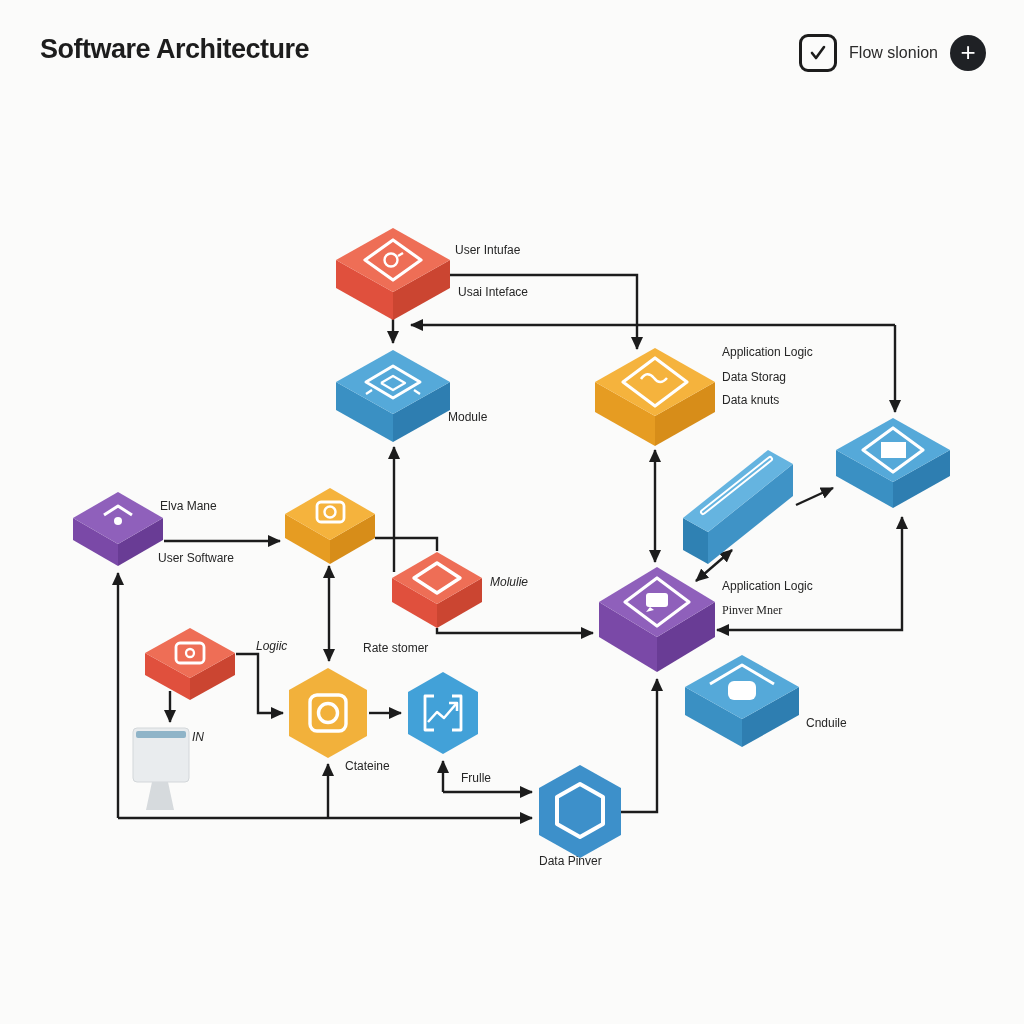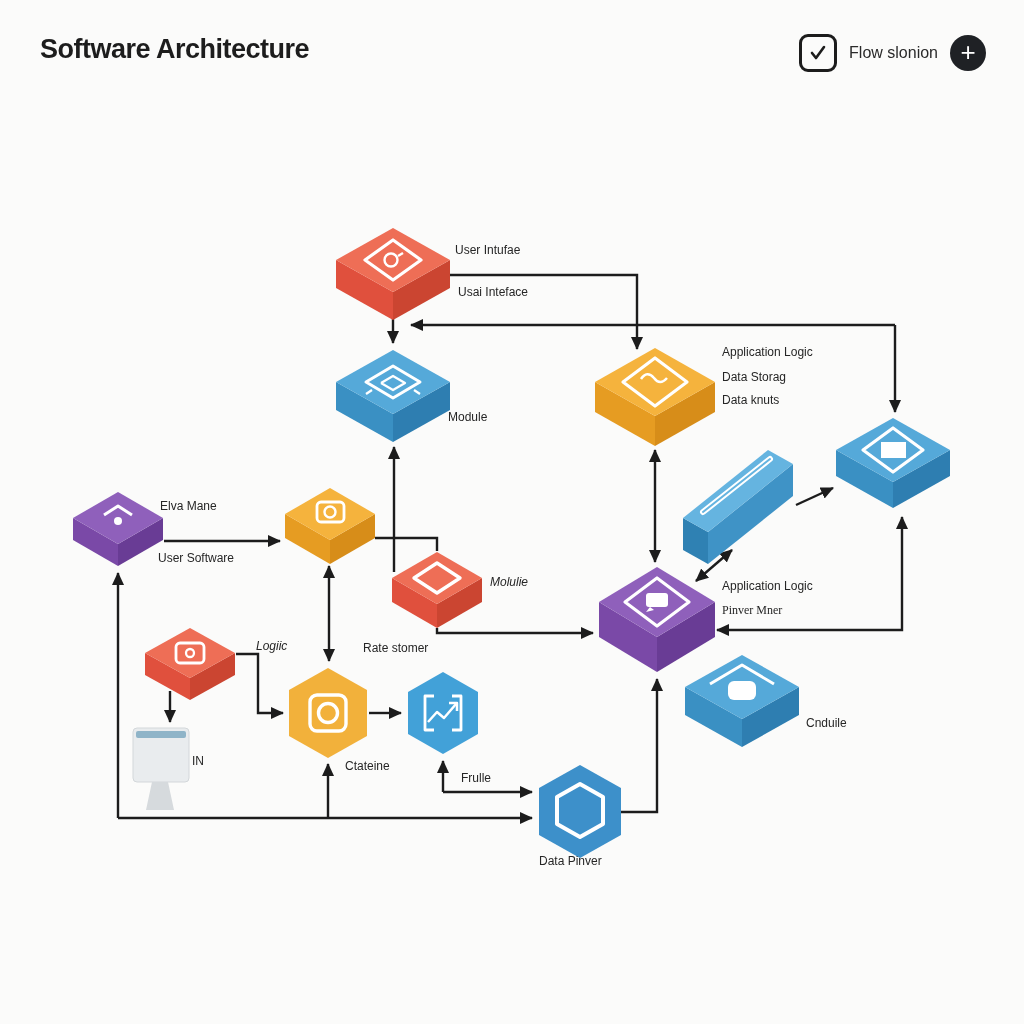--- a/index.html
+++ b/index.html
@@ -235,19 +235,19 @@
 <div class="lbl" style="left:722px;top:345px;">Application Logic</div>
 <div class="lbl" style="left:722px;top:370px;">Data Storag</div>
 <div class="lbl" style="left:722px;top:393px;text-align:center;">Data knuts</div>
 <div class="lbl" style="left:160px;top:499px;">Elva Mane</div>
 <div class="lbl" style="left:158px;top:551px;">User Software</div>
 <div class="lbl" style="left:490px;top:575px;font-style:italic;">Molulie</div>
 <div class="lbl" style="left:722px;top:579px;">Application Logic</div>
 <div class="lbl" style="left:722px;top:603px;font-family:Liberation Serif, serif;">Pinver Mner</div>
 <div class="lbl" style="left:806px;top:716px;">Cnduile</div>
 <div class="lbl" style="left:256px;top:639px;font-style:italic;">Logiic</div>
-<div class="lbl" style="left:192px;top:754px;">IN</div>
+<div class="lbl" style="left:192px;top:730px;font-style:italic;">IN</div>
 <div class="lbl" style="left:343px;top:641px;margin-left:20px;">Rate stomer</div>
 <div class="lbl" style="left:345px;top:759px;">Ctateine</div>
 <div class="lbl" style="left:461px;top:771px;">Frulle</div>
 <div class="lbl" style="left:539px;top:854px;">Data Pinver</div>
 
 </div>
 
 </body></html>

